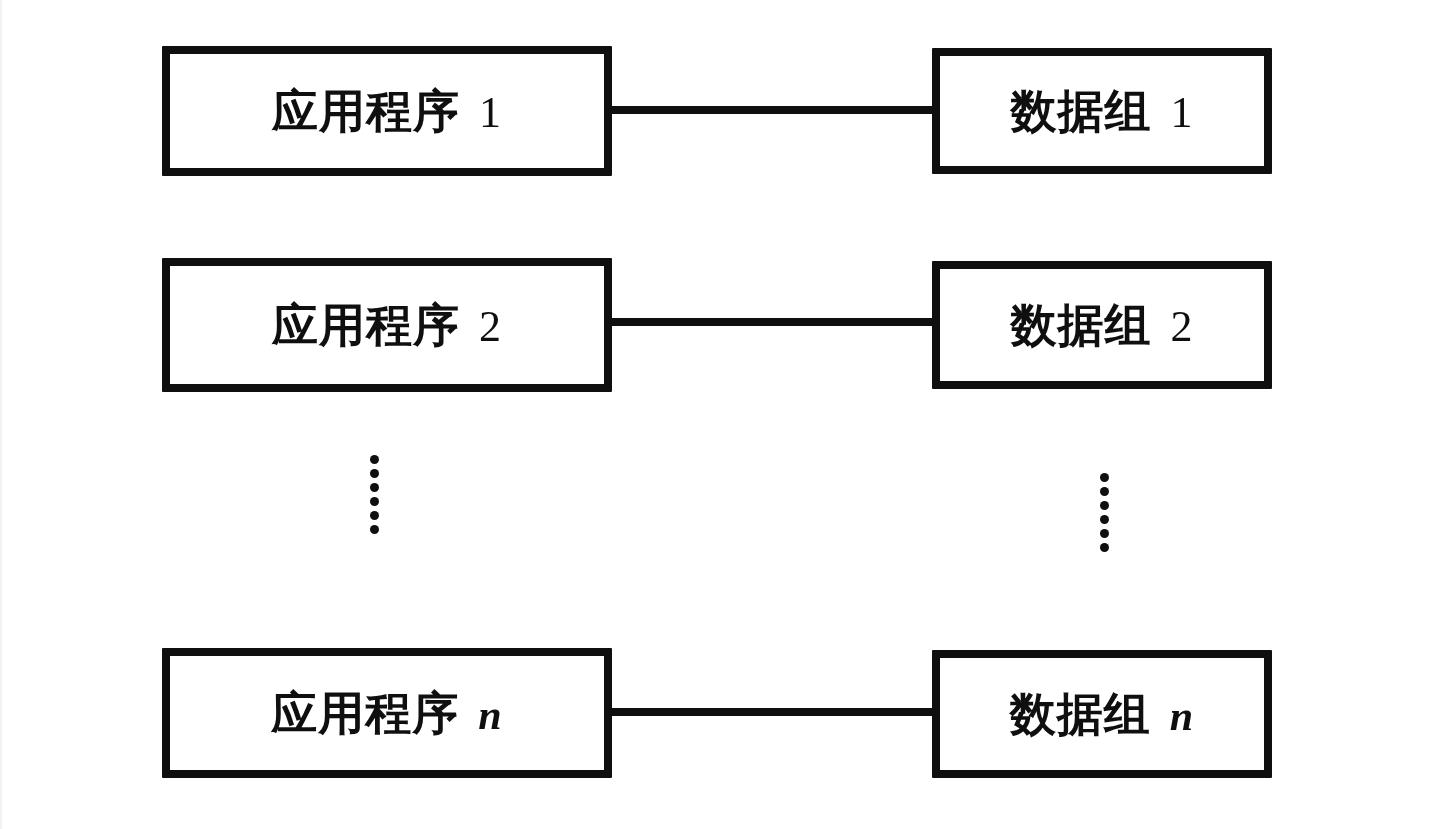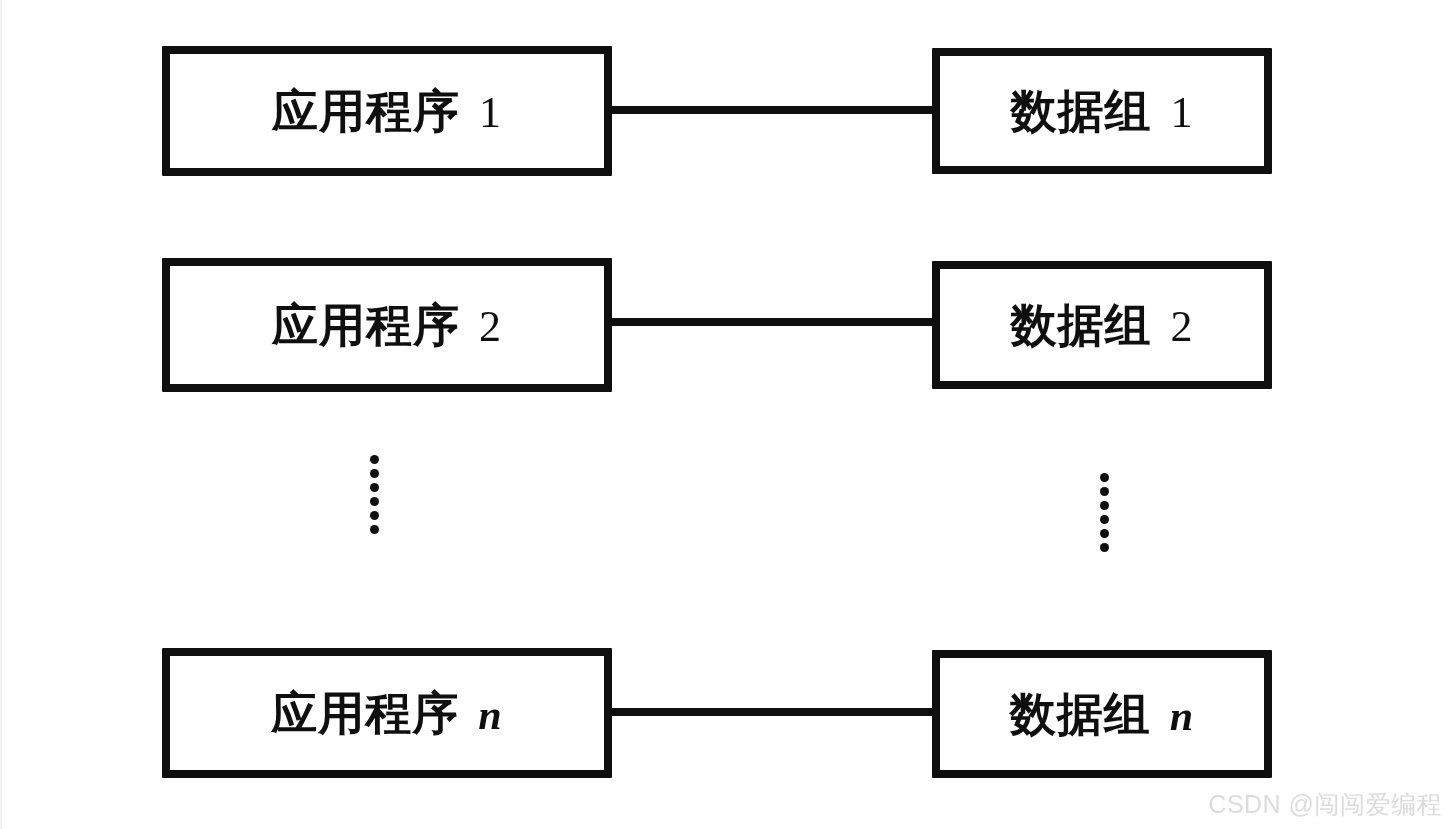--- a/index.html
+++ b/index.html
@@ -164,15 +164,14 @@
     <div class="connector" style="left:608px; top:708px; width:328px;"></div>
 
     <div class="node-box" style="left:932px; top:650px; width:340px; height:128px;">
       <span class="node-label">
         <span>数据组</span>
         <span class="idx italic">n</span>
       </span>
     </div>
   </div>
 
-  <div class="watermark">CSDN @闯闯爱编程</div>
 
 </div>
 
 </body></html>

